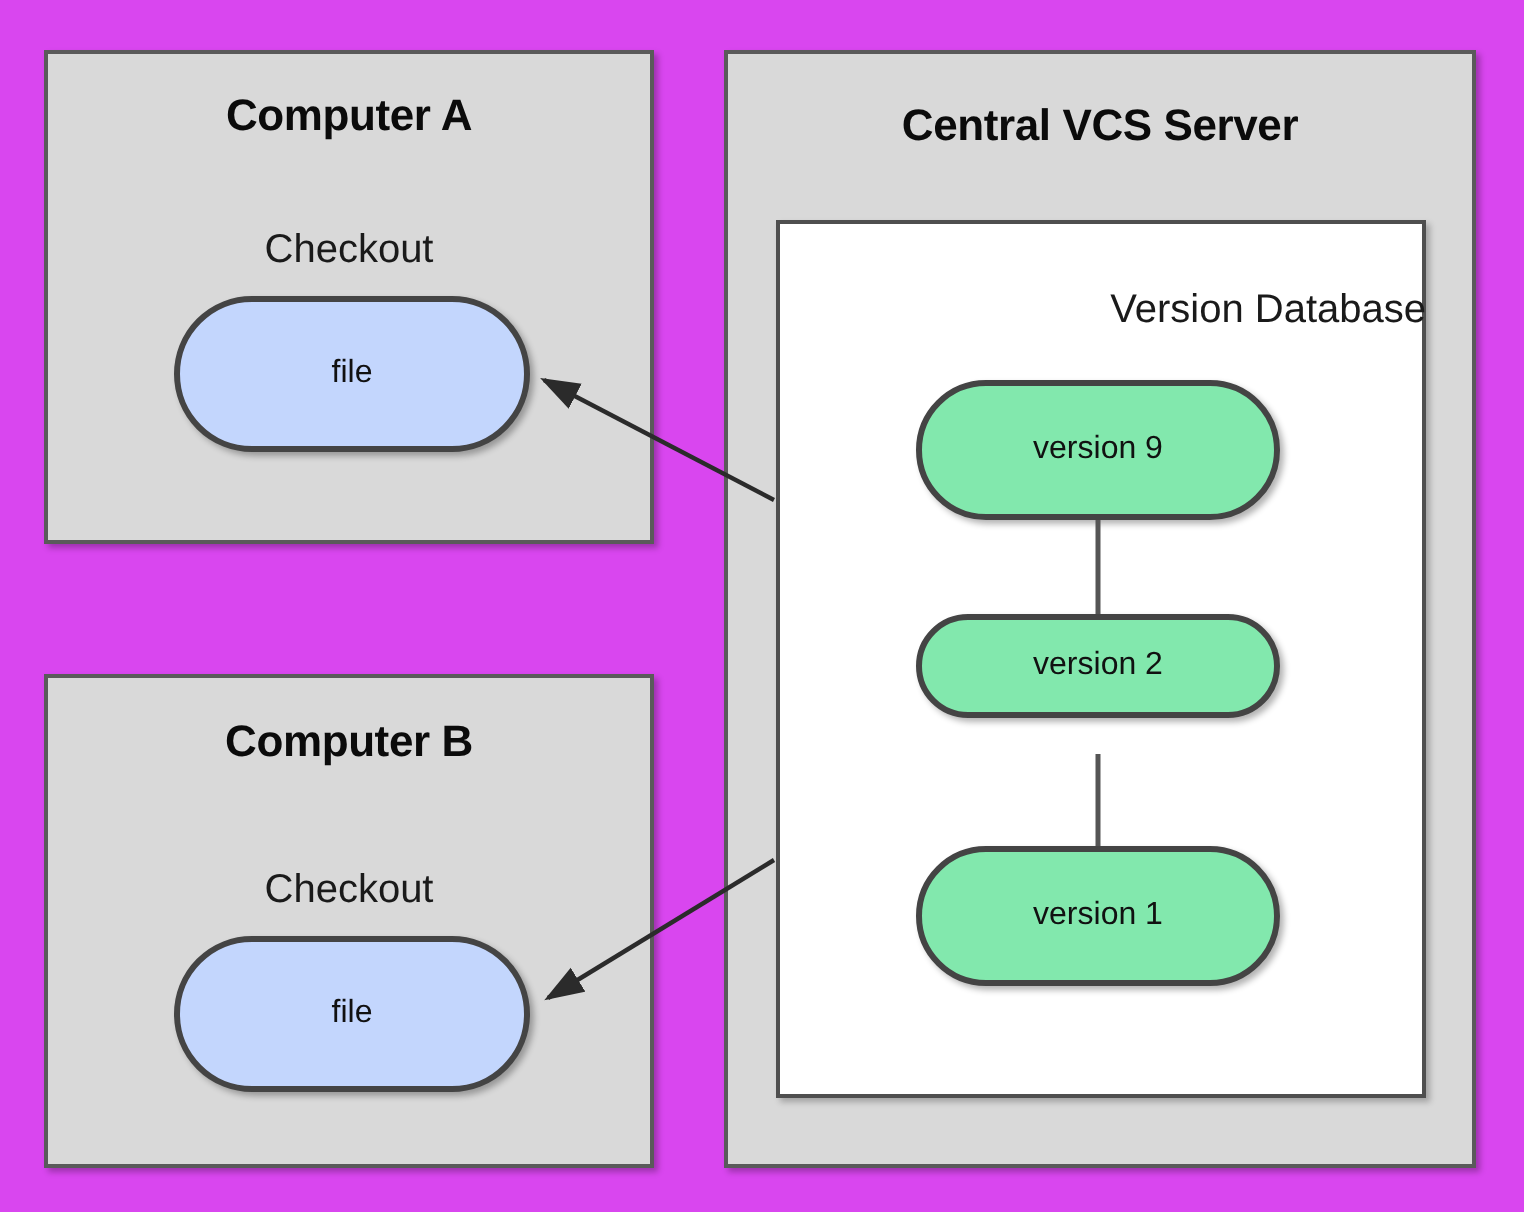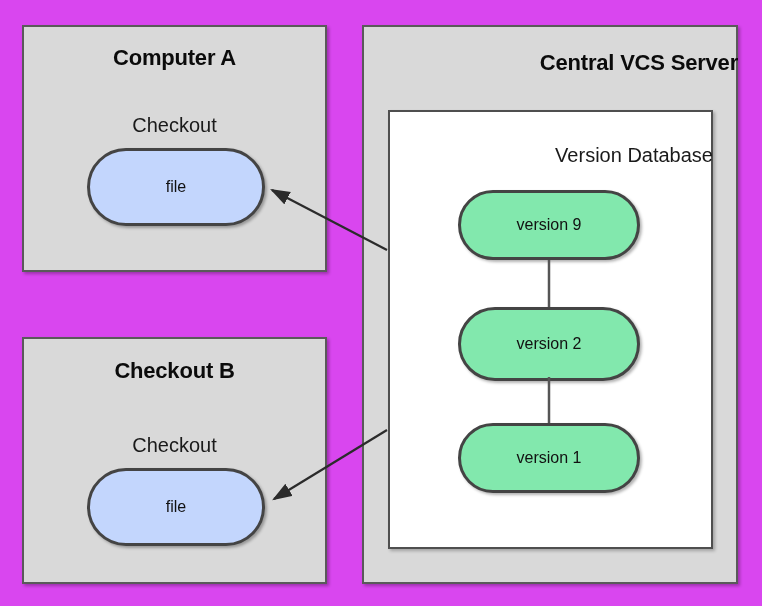--- a/index.html
+++ b/index.html
@@ -47,21 +47,21 @@
     position: absolute;
     text-align: center;
     font-weight: bold;
     font-size: 22px;
     color: #0b0b0b;
     letter-spacing: -0.2px;
     white-space: nowrap;
   }
   #title-computer-a { left: 22px;  top: 45px;  width: 305px; }
   #title-computer-b { left: 22px;  top: 358px; width: 305px; }
-  #title-server     { left: 362px; top: 50px;  width: 376px; text-align: right; }
+  #title-server     { left: 362px; top: 50px;  width: 376px; }
 
   .sub-label {
     position: absolute;
     text-align: center;
     font-size: 20px;
     color: #1a1a1a;
     white-space: nowrap;
   }
   #label-checkout-a { left: 22px;  top: 114px; width: 305px; }
   #label-checkout-b { left: 22px;  top: 434px; width: 305px; }
@@ -79,21 +79,21 @@
     font-size: 16px;
     color: #111111;
     box-shadow: 2px 2px 3px rgba(0,0,0,0.30);
   }
   .pill-file    { background: #c3d6fd; }
   .pill-version { background: #82e8ad; }
 
   #pill-file-a    { left: 87px;  top: 148px; width: 178px; height: 78px; }
   #pill-file-b    { left: 87px;  top: 468px; width: 178px; height: 78px; }
   #pill-version-3 { left: 458px; top: 190px; width: 182px; height: 70px; }
-  #pill-version-2 { left: 458px; top: 307px; width: 182px; height: 74px; }
+  #pill-version-2 { left: 458px; top: 307px; width: 182px; height: 52px; }
   #pill-version-1 { left: 458px; top: 423px; width: 182px; height: 70px; }
 
   
   #connectors {
     position: absolute;
     left: 0;
     top: 0;
     width: 762px;
     height: 606px;
     pointer-events: none;
@@ -105,21 +105,21 @@
 <div id="canvas">
 
   <div class="panel" id="panel-computer-a"></div>
   <div class="panel" id="panel-computer-b"></div>
   <div class="panel" id="panel-server"></div>
 
   <div id="version-database-box"></div>
 
   <div class="panel-title" id="title-computer-a">Computer A</div>
 
-  <div class="panel-title" id="title-computer-b">Checkout B</div>
+  <div class="panel-title" id="title-computer-b">Computer B</div>
 
   <div class="panel-title" id="title-server">Central VCS Server</div>
 
   <div class="sub-label" id="label-checkout-a">Checkout</div>
 
   <div class="sub-label" id="label-checkout-b">Checkout</div>
 
   <div class="sub-label" id="label-version-db">Version Database</div>
 
   <div class="pill pill-file" id="pill-file-a">file</div>

